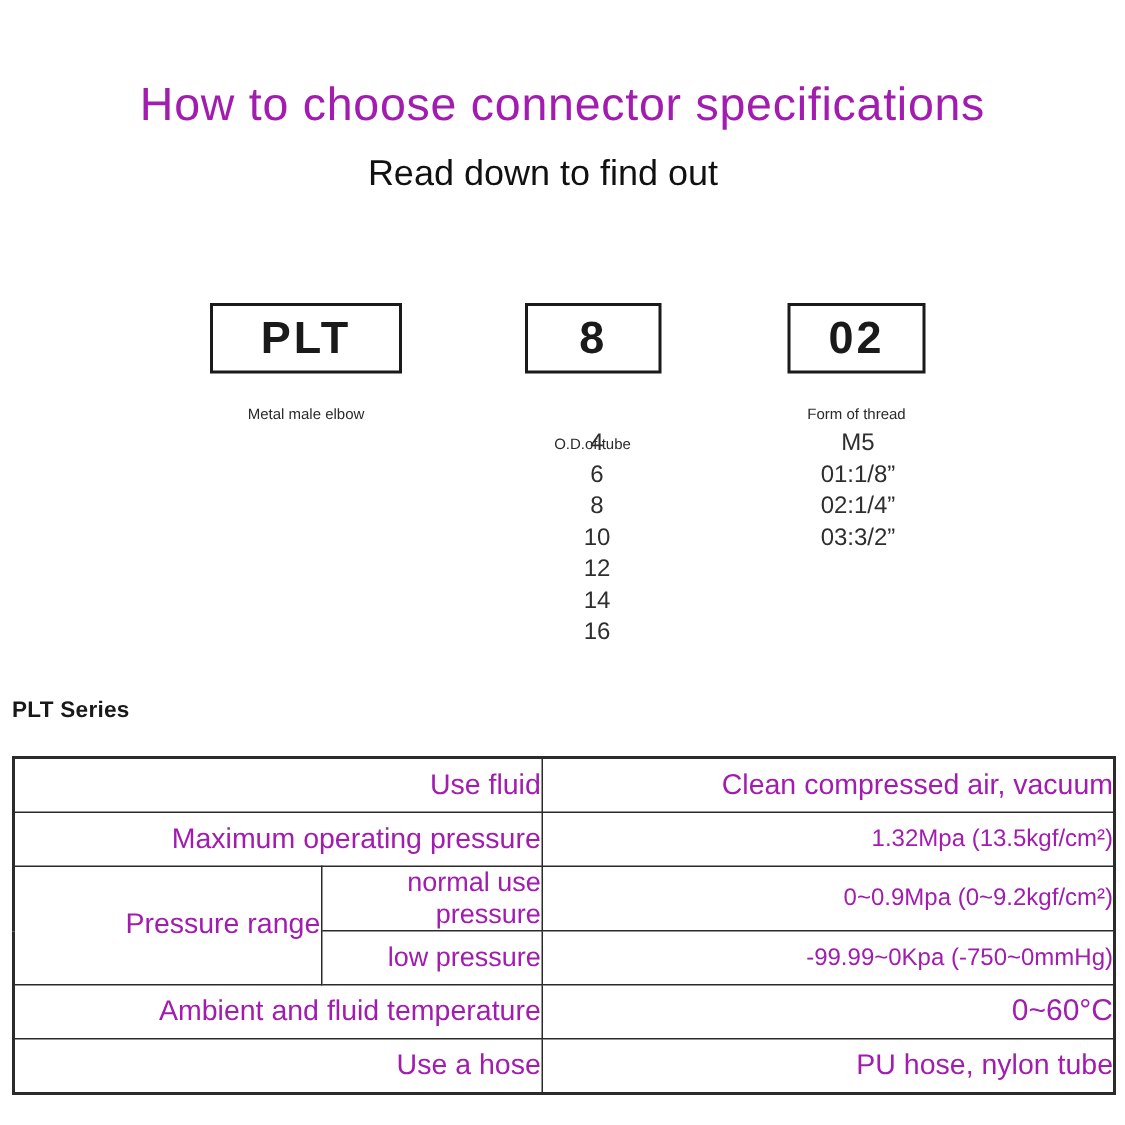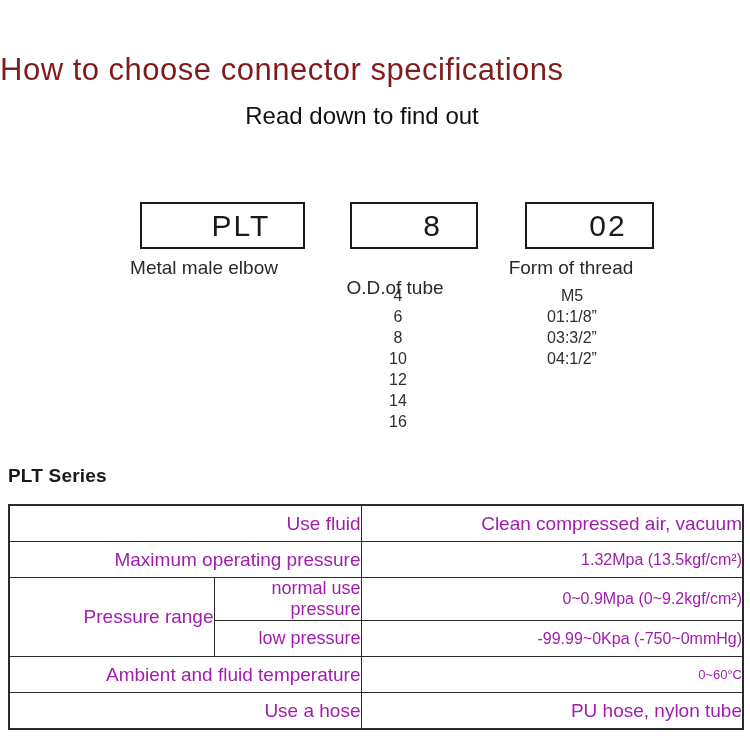--- a/index.html
+++ b/index.html
@@ -3,49 +3,49 @@
 <meta charset="utf-8">
 <style>
   html,body{margin:0;padding:0;}
   body{
     width:750px;height:750px;background:#ffffff;position:relative;
     font-family:"Liberation Sans","DejaVu Sans",sans-serif;color:#1c1c1c;
     overflow:hidden;
   }
   .abs{position:absolute;}
   .page-title{
-    top:52px;left:0;width:750px;text-align:left;
-    font-size:31px;letter-spacing:0.5px;color:#7f1d1d;
+    top:52px;left:0;width:750px;text-align:center;
+    font-size:31px;letter-spacing:0.5px;color:#a21caf;
   }
   .page-subtitle{
     top:102px;left:0;width:724px;text-align:center;
     font-size:24px;color:#111111;
   }
   .code-box{
     top:202px;height:43px;border:2px solid #1a1a1a;background:#ffffff;
     display:flex;align-items:center;justify-content:center;
-    font-size:30px;font-weight:normal;letter-spacing:2px;color:#1a1a1a;padding-left:37px;
+    font-size:30px;font-weight:bold;letter-spacing:2px;color:#1a1a1a;
   }
   .box-plt{left:140px;width:124px;}
   .box-tube{left:350px;width:87px;}
   .box-thread{left:525px;width:88px;}
   .code-label{
-    top:257px;width:220px;text-align:center;font-size:19px;color:#2a2a2a;
+    top:271px;width:220px;text-align:center;font-size:10px;color:#2a2a2a;
   }
   .lbl-plt{left:94px;}
   .lbl-tube{left:285px;margin-top:20px;}
   .lbl-thread{left:461px;}
   .option-col{
     top:285px;width:160px;text-align:center;
     font-size:16px;line-height:21px;color:#2e2e2e;
   }
   .opt-tube{left:318px;}
   .opt-thread{left:492px;}
   .series-heading{
-    top:465px;left:8px;font-size:19px;font-weight:bold;color:#191919;
+    top:465px;left:8px;font-size:15px;font-weight:bold;color:#191919;
     letter-spacing:0.2px;
   }
   table.spec{
     position:absolute;top:504px;left:8px;width:734px;
     border-collapse:collapse;table-layout:fixed;
   }
   table.spec td{
     border:1px solid #2b2b2b;padding:0 0 0 0;height:35px;
     color:#a21caf;background:#ffffff;text-align:right;
   }
@@ -82,22 +82,22 @@
   <div>8</div>
   <div>10</div>
   <div>12</div>
   <div>14</div>
   <div>16</div>
 </div>
 
 <div class="abs option-col opt-thread">
   <div>M5</div>
   <div>01:1/8”</div>
+  <div>02:1/4”</div>
   <div>03:3/2”</div>
-  <div>04:1/2”</div>
 </div>
 
 <div class="abs series-heading">PLT Series</div>
 
 <table class="spec">
   <colgroup>
       <col style="width:205px">
       <col style="width:147px">
       <col style="width:382px">
     </colgroup>
@@ -114,20 +114,20 @@
     <td rowspan="2" class="lab">Pressure range</td>
     <td class="sublab band">normal use pressure</td>
     <td class="val band">0~0.9Mpa (0~9.2kgf/cm²)</td>
   </tr>
   <tr>
     <td class="sublab">low pressure</td>
     <td class="val">-99.99~0Kpa (-750~0mmHg)</td>
   </tr>
   <tr>
     <td colspan="2" class="lab band">Ambient and fluid temperature</td>
-    <td class="val band" style="font-size:13px">0~60°C</td>
+    <td class="val band" style="font-size:20px">0~60°C</td>
   </tr>
   <tr>
     <td colspan="2" class="lab">Use a hose</td>
     <td class="val-big">PU hose, nylon tube</td>
   </tr>
 </tbody>
   </table>
 
 </body></html>

